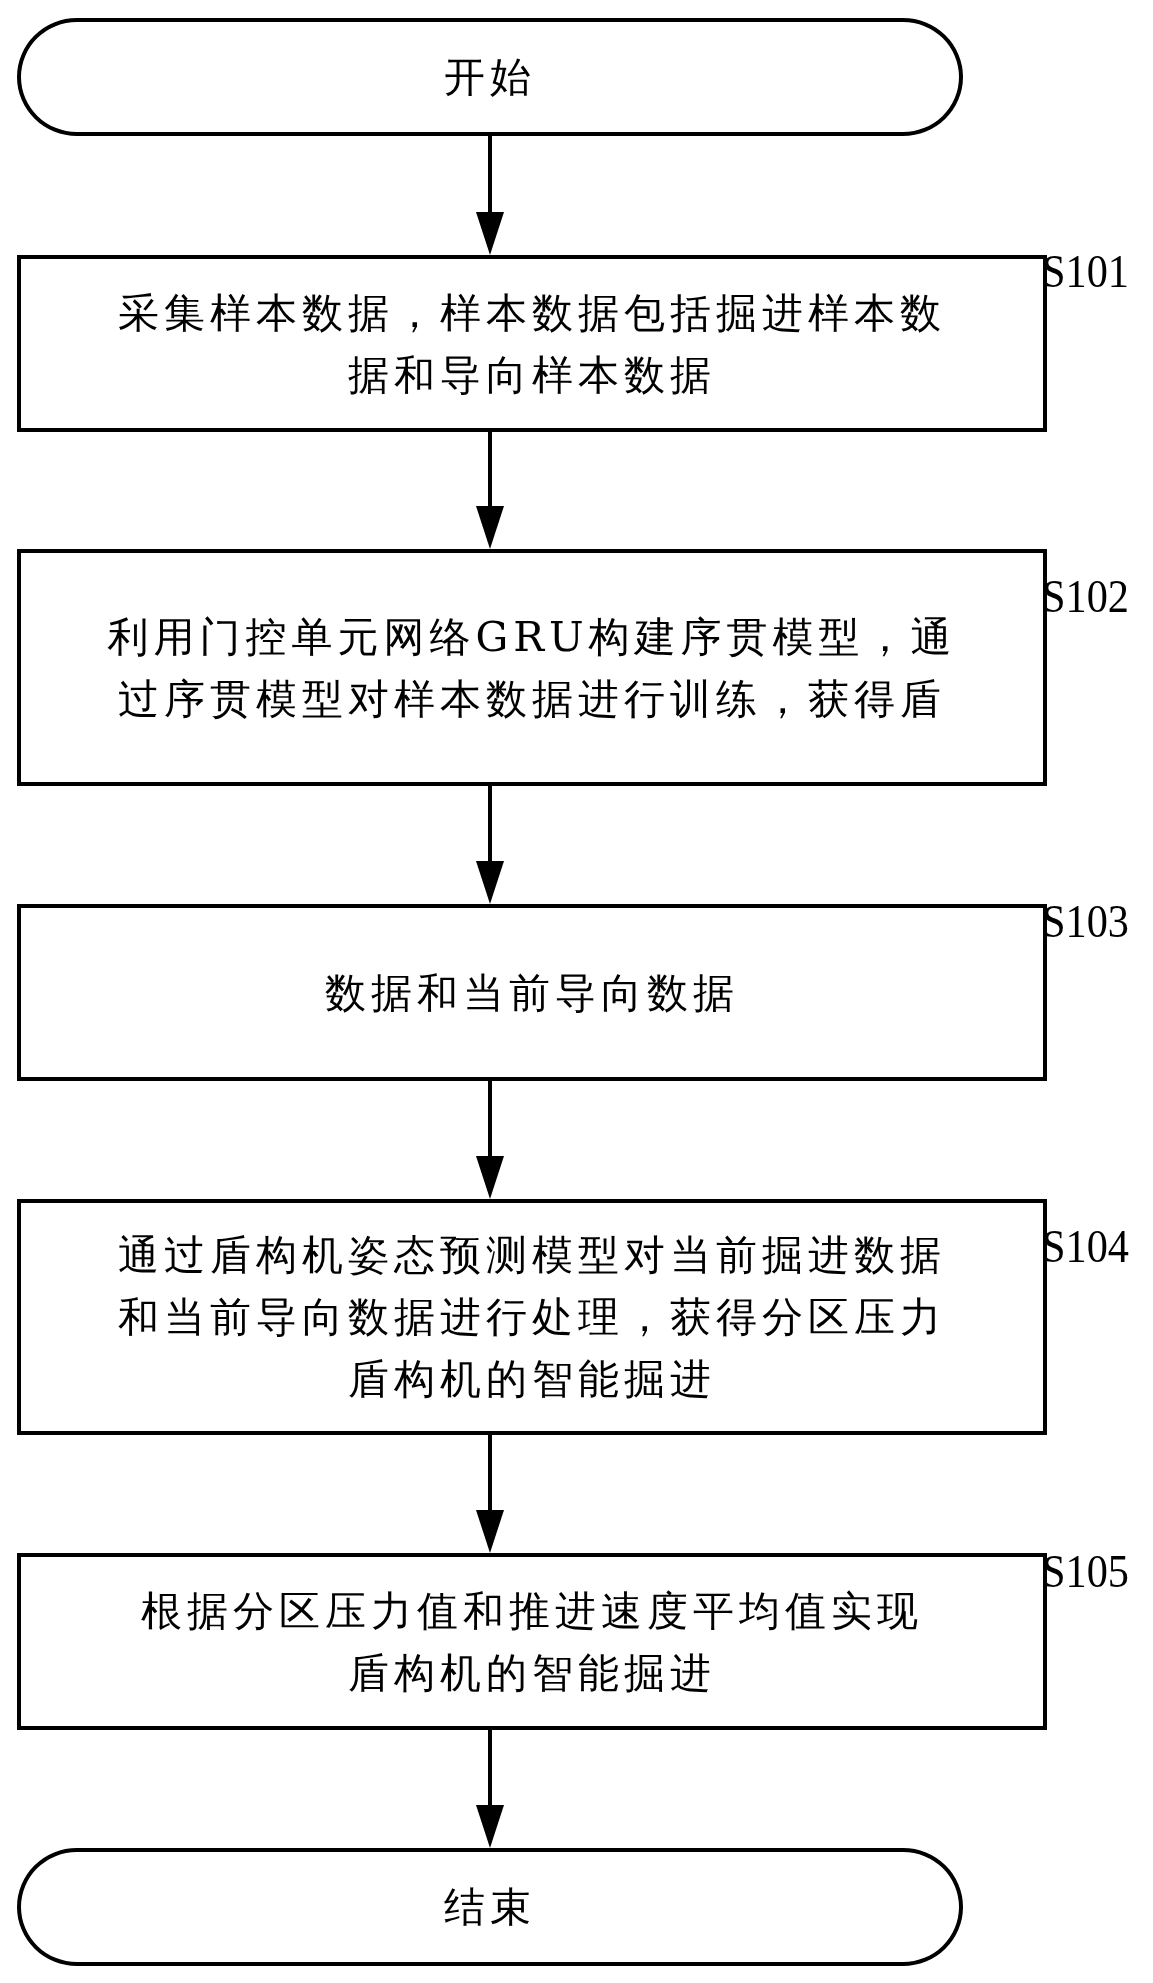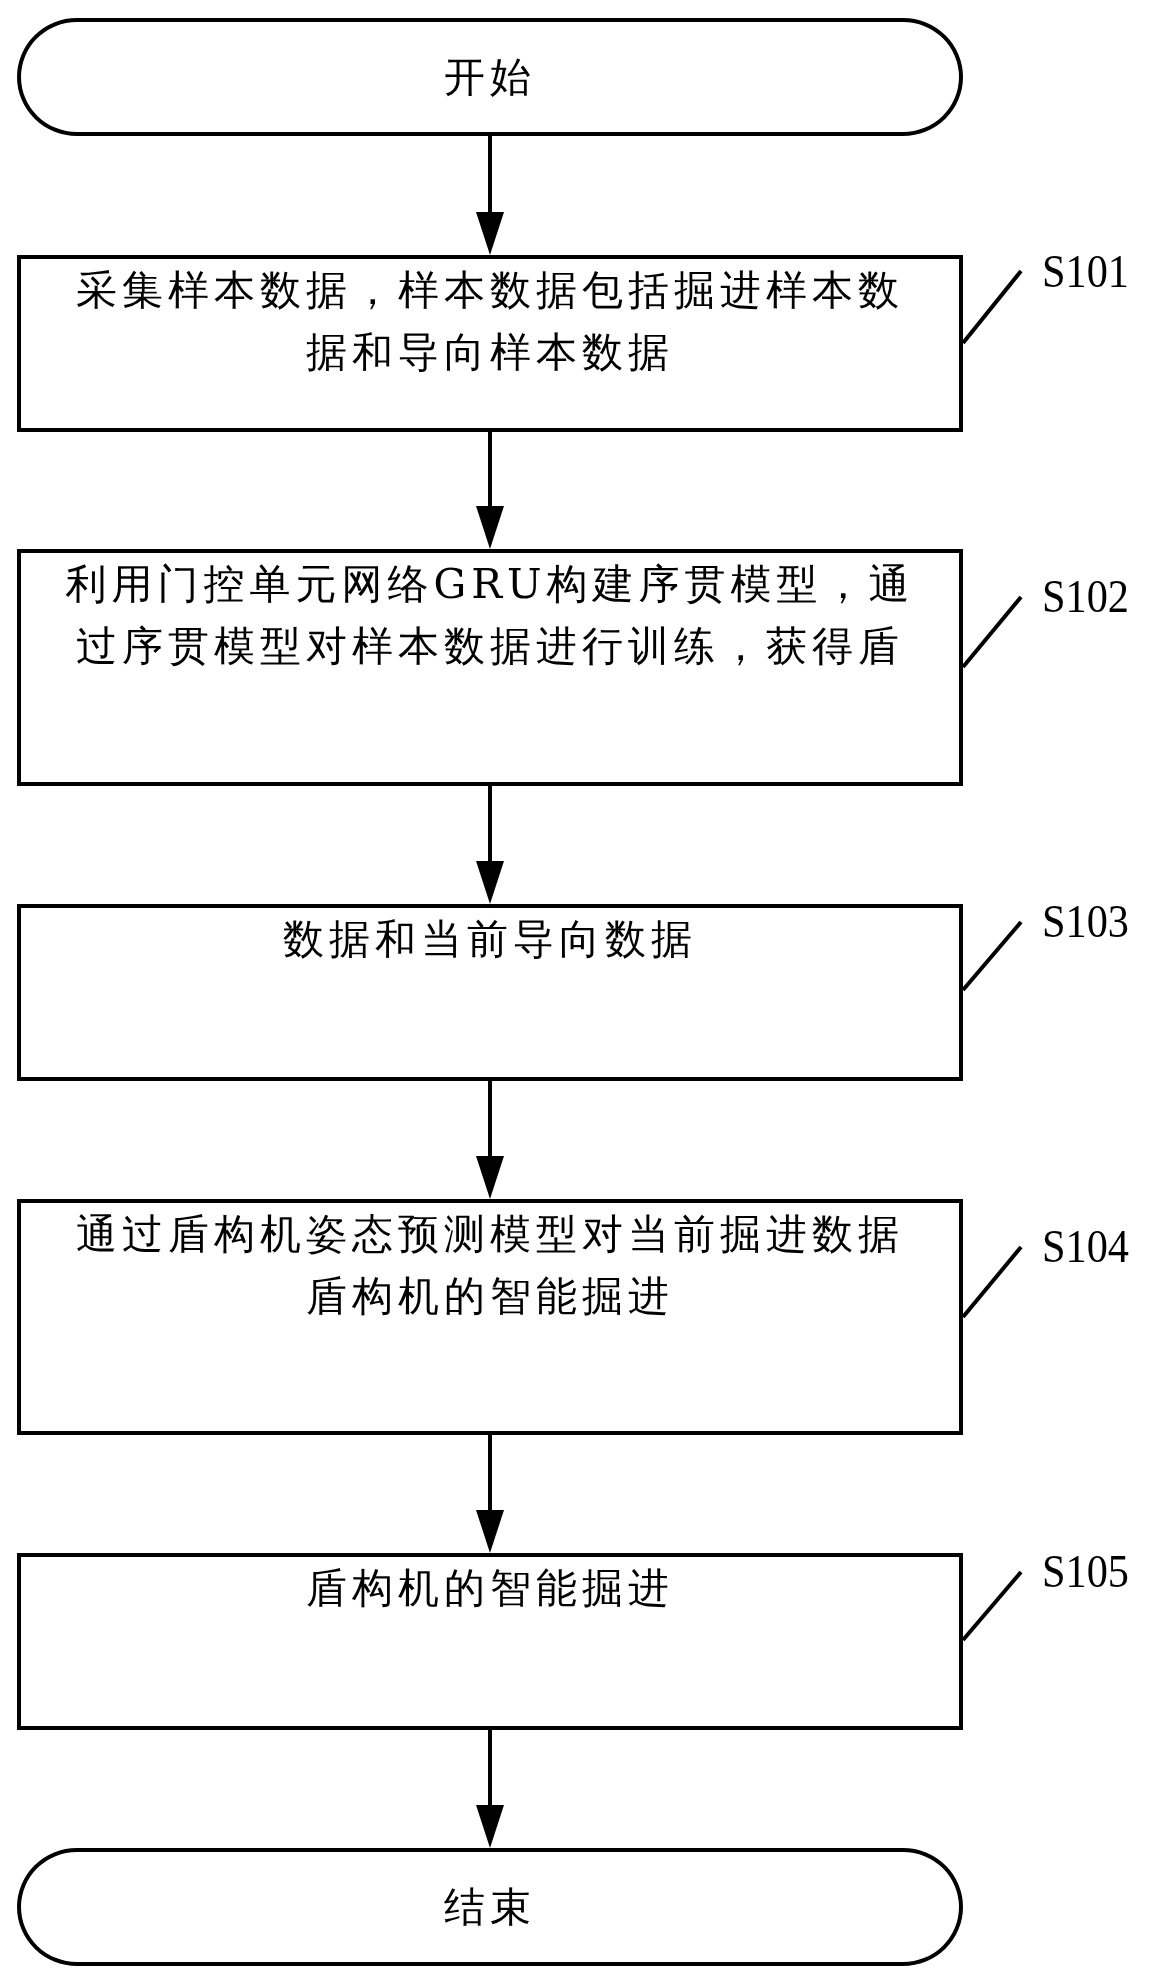--- a/index.html
+++ b/index.html
@@ -1,23 +1,23 @@
 <!DOCTYPE html>
 <html><head>
 <meta charset="utf-8">
 <style>
   html, body { margin: 0; padding: 0; background: #ffffff; }
   body { width: 1153px; height: 1983px; position: relative; overflow: hidden;
          font-family: "DejaVu Serif", "Liberation Serif", serif; color: #000; }
   .terminal { position: absolute; left: 17px; width: 946px; height: 118px;
               box-sizing: border-box; border: 4px solid #000; border-radius: 60px / 59px;
               display: flex; align-items: center; justify-content: center; background: #fff; }
-  .box { position: absolute; left: 17px; width: 946px; box-sizing: border-box;
+  .box { position: absolute; left: 17px; width: 1030px; box-sizing: border-box;
          border: 4px solid #000; background: #fff;
-         display: flex; flex-direction: column; align-items: center; }
+         display: flex; flex-direction: column; align-items: center; justify-content: center; }
   .node-text { font-size: 41px; line-height: 62px; letter-spacing: 5px; white-space: nowrap;
                text-align: center; }
   .line { display: block; }
   .step-label { position: absolute; left: 1042px; font-family: "Liberation Serif", serif;
                 font-size: 47px; line-height: 36px; transform: scaleX(0.9); transform-origin: left top; }
   svg.connectors { position: absolute; left: 0; top: 0; width: 1153px; height: 1983px; pointer-events: none; }
 </style>
 </head>
 <body>
 
@@ -76,27 +76,29 @@
 <div class="box" style="top:904px;height:177px;">
   <div class="node-text">
     <span class="line">数据和当前导向数据</span>
   </div>
 </div>
 <div class="step-label" style="top:903px;">S103</div>
 
 <div class="box" style="top:1199px;height:236px;">
   <div class="node-text">
     <span class="line">通过盾构机姿态预测模型对当前掘进数据</span>
+    <span class="line">和当前导向数据进行处理，获得分区压力</span>
     <span class="line">盾构机的智能掘进</span>
   </div>
 </div>
 <div class="step-label" style="top:1228px;">S104</div>
 
 <div class="box" style="top:1553px;height:177px;">
   <div class="node-text">
+    <span class="line">根据分区压力值和推进速度平均值实现</span>
     <span class="line">盾构机的智能掘进</span>
   </div>
 </div>
 <div class="step-label" style="top:1553px;">S105</div>
 
 <div class="terminal" style="top:1848px;">
   <span class="node-text">结束</span>
 </div>
 
 </body></html>

